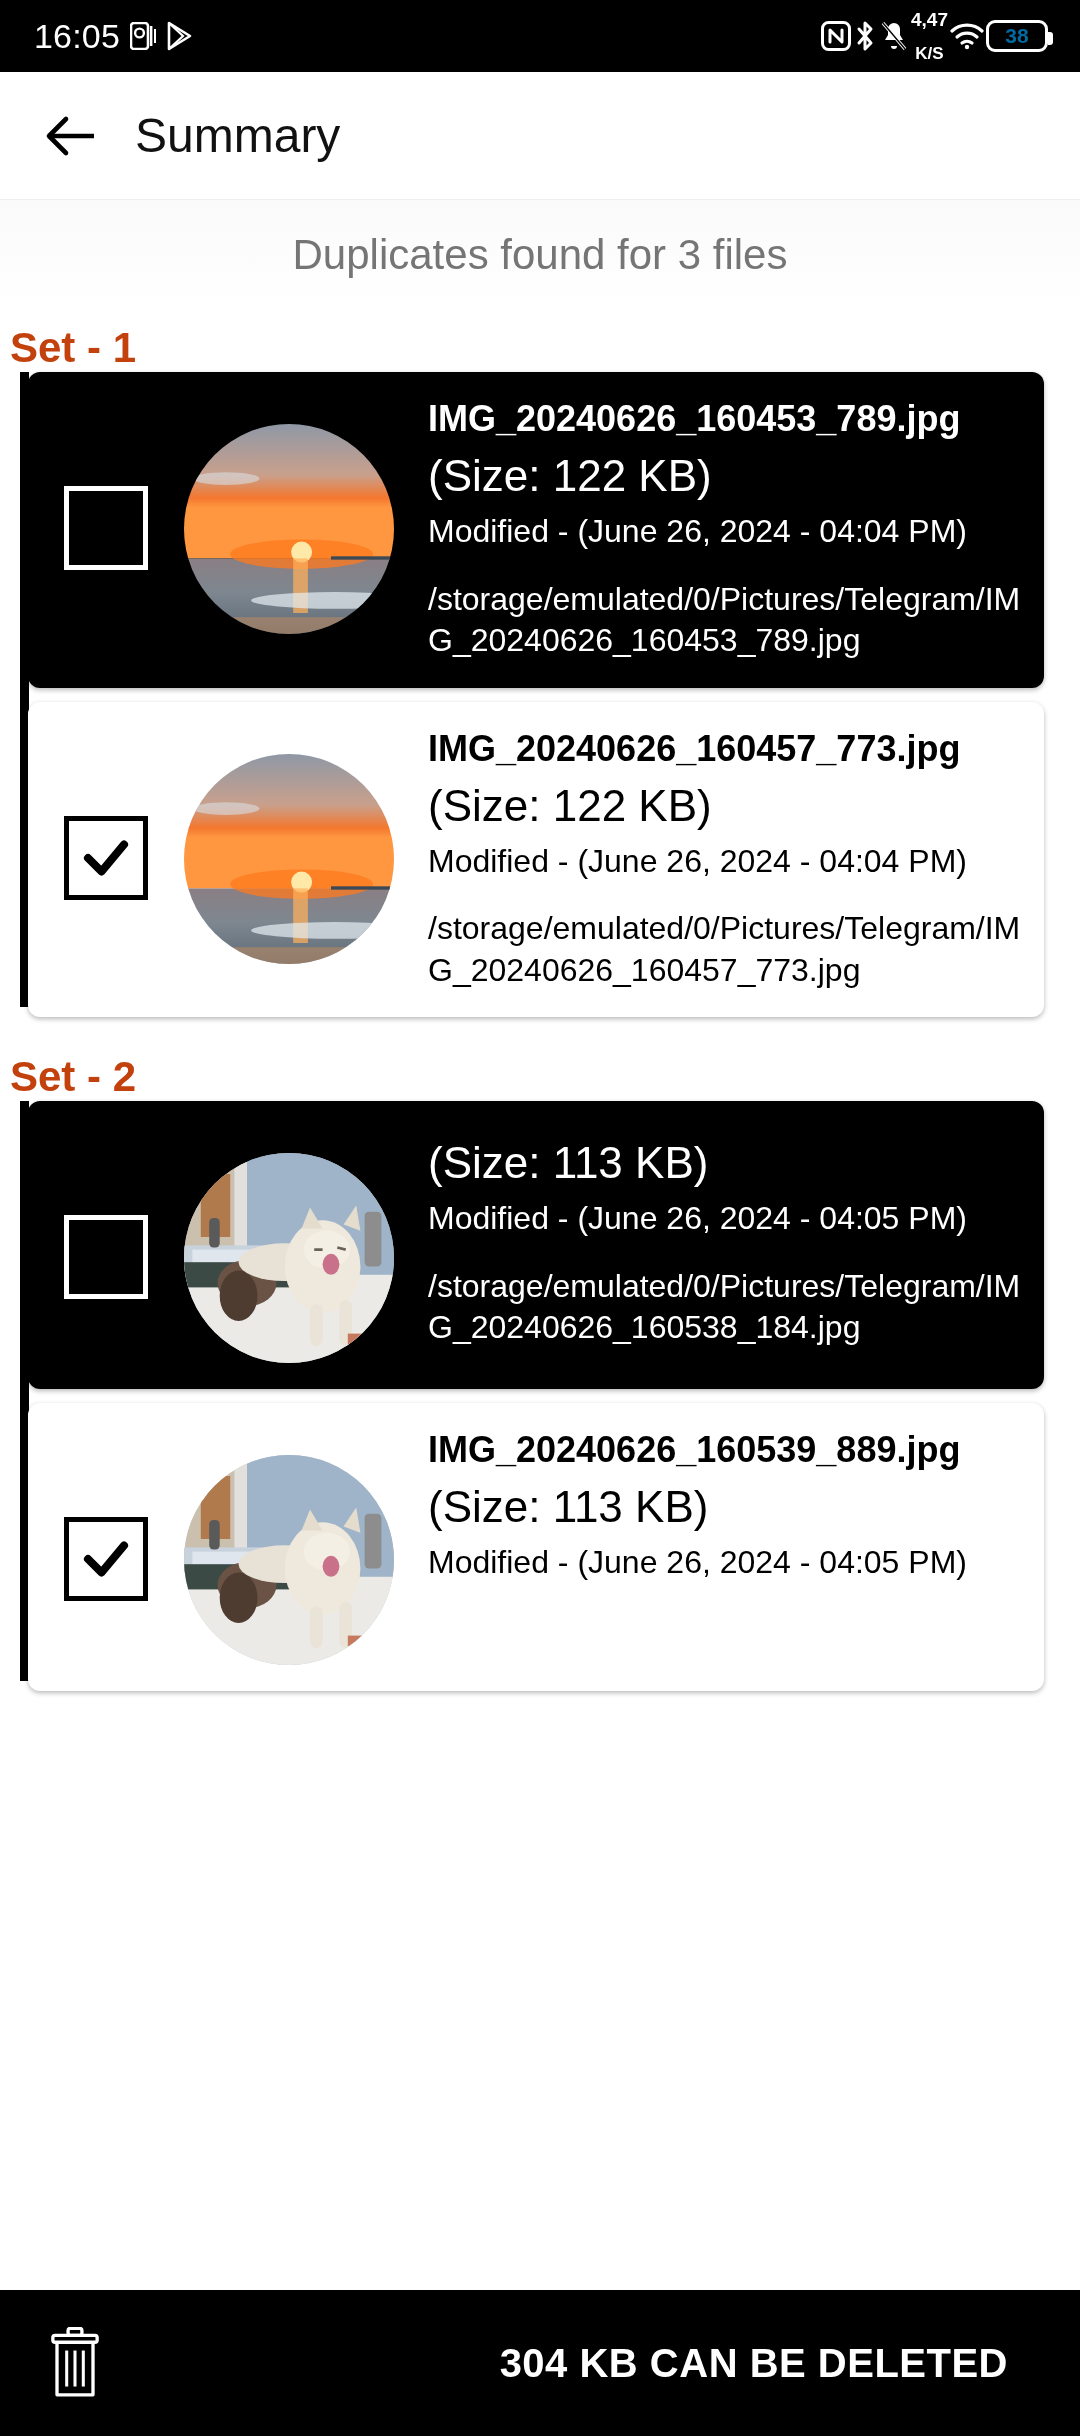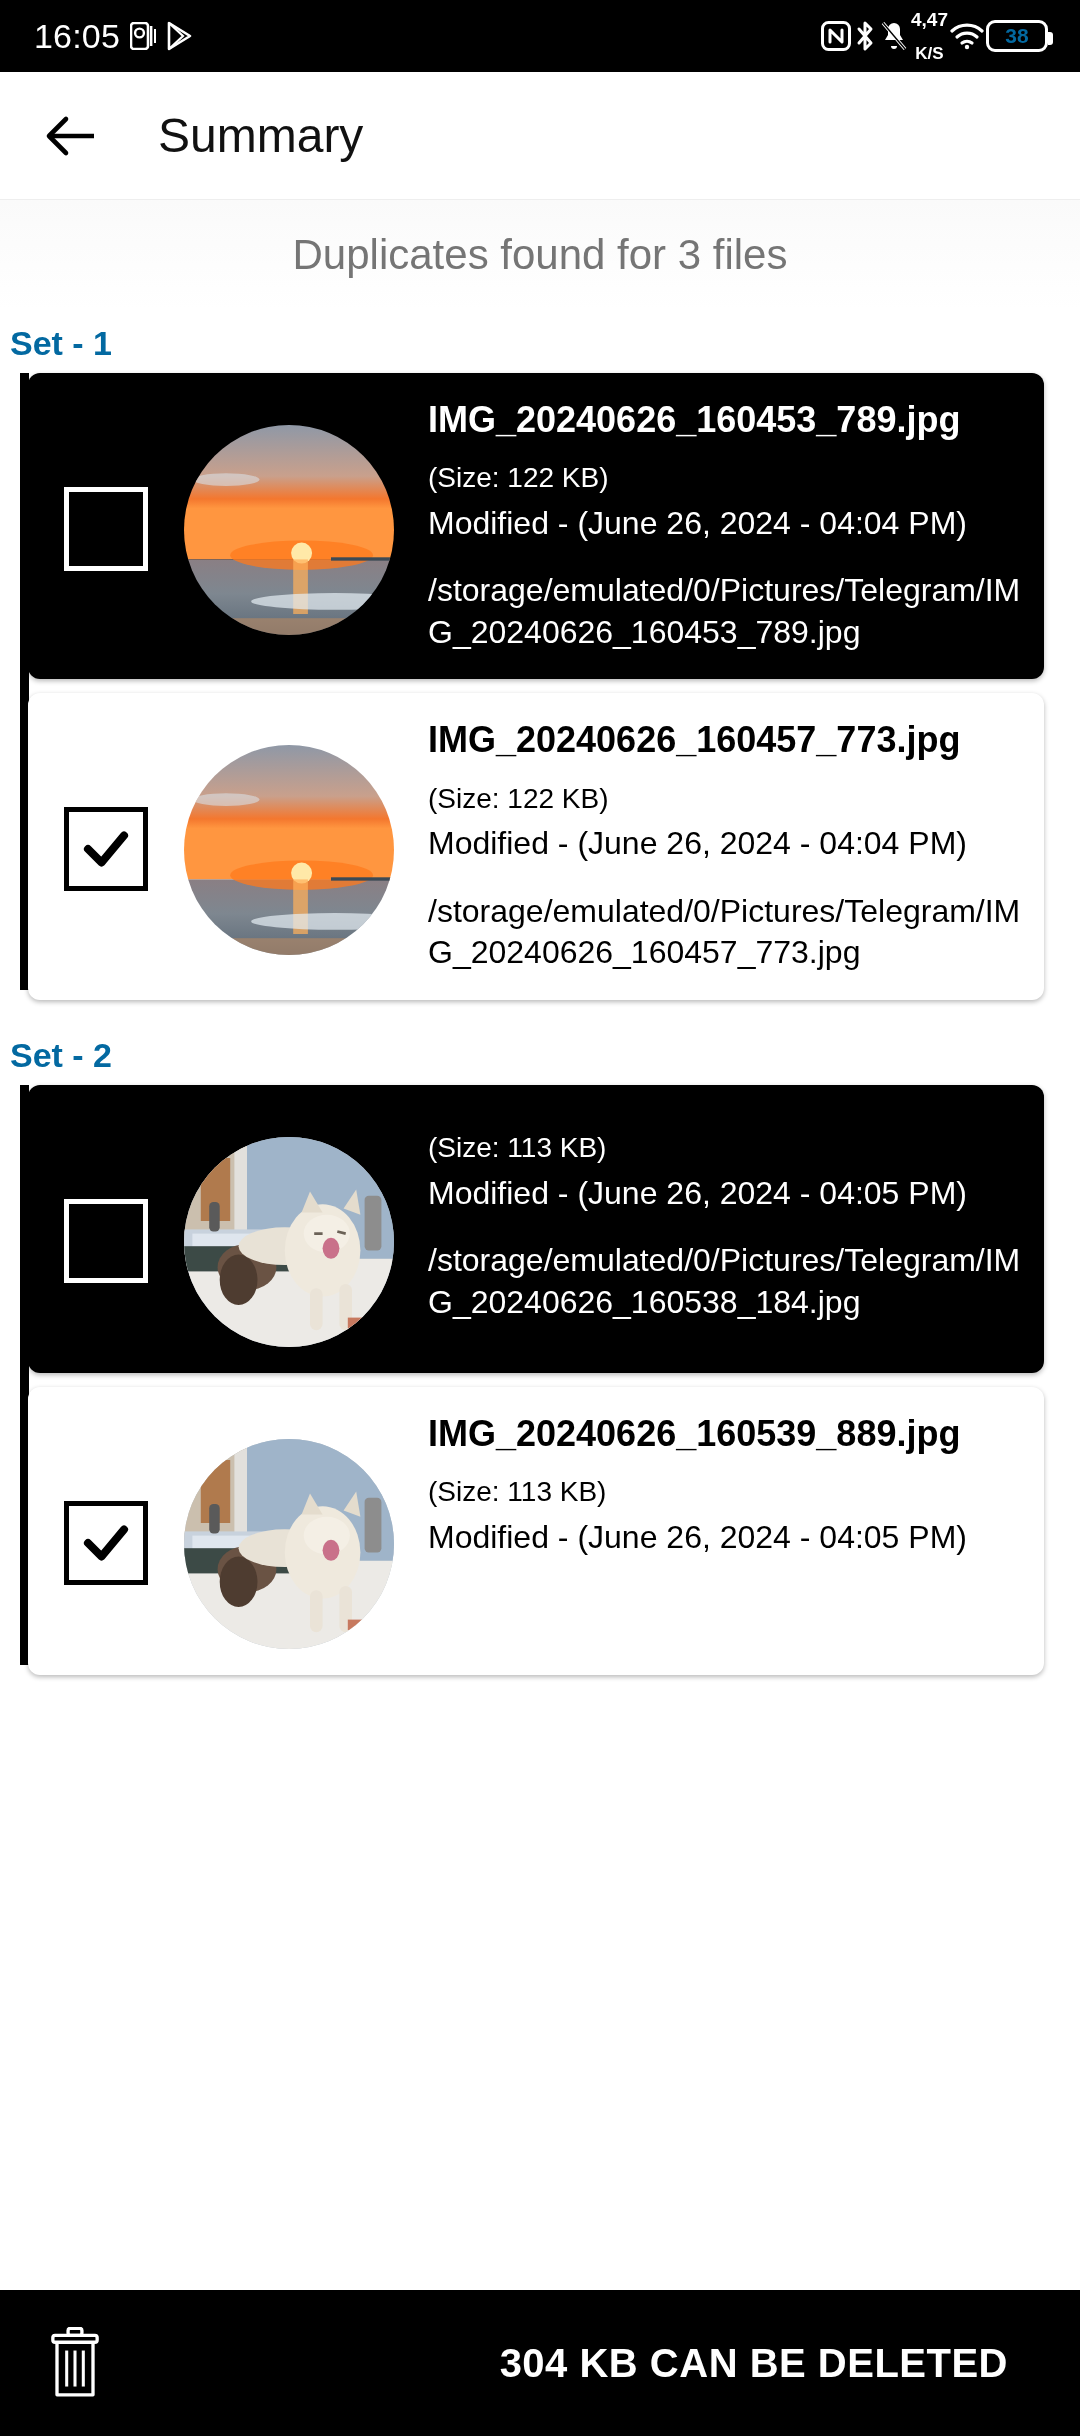--- a/index.html
+++ b/index.html
@@ -30,40 +30,40 @@
   }
   .battery:after{
     content:""; position:absolute; right:-8px; top:9px;
     width:5px; height:13px; background:#fff; border-radius:0 3px 3px 0;
   }
   .battery span{ font-size:21px; font-weight:700; color:#0369a1; }
 
   
   .appbar{
     height:128px; background:#fff; display:flex; align-items:center;
-    padding-left:44px; gap:60px;
+    padding-left:44px; gap:37px;
     border-bottom:1px solid #eeeeee;
   }
   .appbar .title{ font-size:48px; color:#111; font-weight:400; }
 
   
   .subtitle-wrap{
     height:110px; display:flex; align-items:center; justify-content:center;
     background:linear-gradient(#fafafa,#ffffff);
   }
   .subtitle{ font-size:42px; color:#757575; }
 
   
   .content{
     position:absolute; left:0; right:0; top:310px; bottom:146px;
     overflow:hidden; background:#fff;
   }
   .set-label{
-    font-size:34px; font-weight:700; color:#0369a1;
-    padding:14px 0 10px 10px;
+    font-size:42px; font-weight:700; color:#c2410c;
+    padding:14px 0 0 10px;
   }
   .set-block{ position:relative; margin-bottom:22px; }
   .set-bar{
     position:absolute; left:20px; top:0; bottom:10px; width:9px; background:#000;
   }
   .card{
     position:relative; margin:0 36px 14px 28px;
     border-radius:12px;
     box-shadow:0 2px 5px rgba(0,0,0,.28);
     display:flex; align-items:flex-start;
@@ -82,21 +82,21 @@
   .cb .tick{ width:54px; height:54px; }
 
   .thumb{
     flex:0 0 auto; width:210px; height:210px; border-radius:50%;
     margin:30px 22px 0 36px; overflow:hidden; position:relative;
   }
   .thumb svg{ display:block; width:100%; height:100%; }
 
   .meta{ flex:1 1 auto; padding-left:12px; padding-top:4px; min-width:0; }
   .fname{ font-size:36px; font-weight:700; line-height:1.17; word-break:break-all; }
-  .fsize{ font-size:28px; margin-top:20px; line-height:1.2; }
+  .fsize{ font-size:44px; margin-top:10px; line-height:1.2; }
   .fmod{ font-size:32px; margin-top:8px; line-height:1.3; }
   .fpath{ font-size:32px; margin-top:26px; line-height:1.3; word-break:break-all; }
 
   
   .bottombar{
     position:absolute; left:0; right:0; bottom:0; height:146px;
     background:#000; color:#fff; display:flex; align-items:center;
   }
   .bb-icon{ width:150px; display:flex; align-items:center; justify-content:center; }
   .bb-text{

